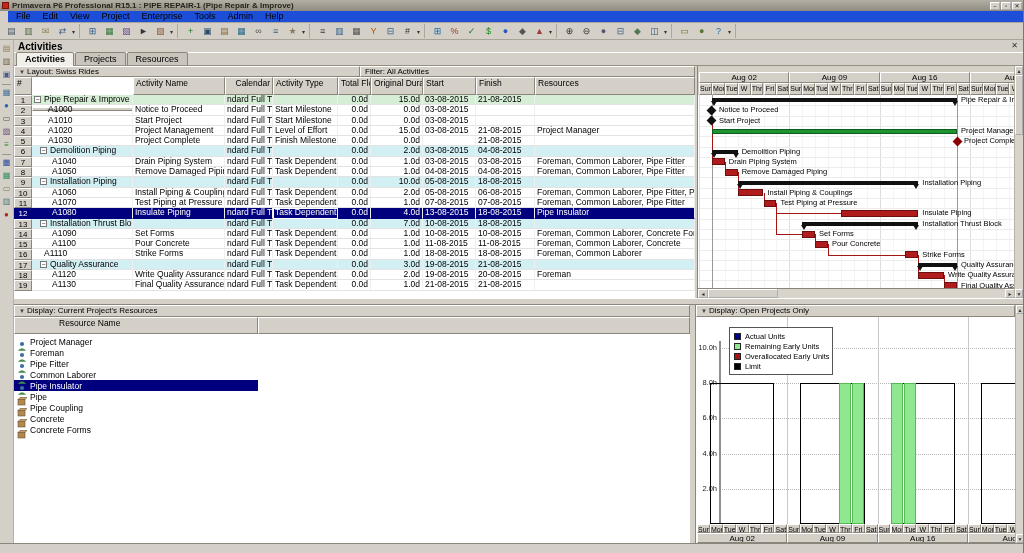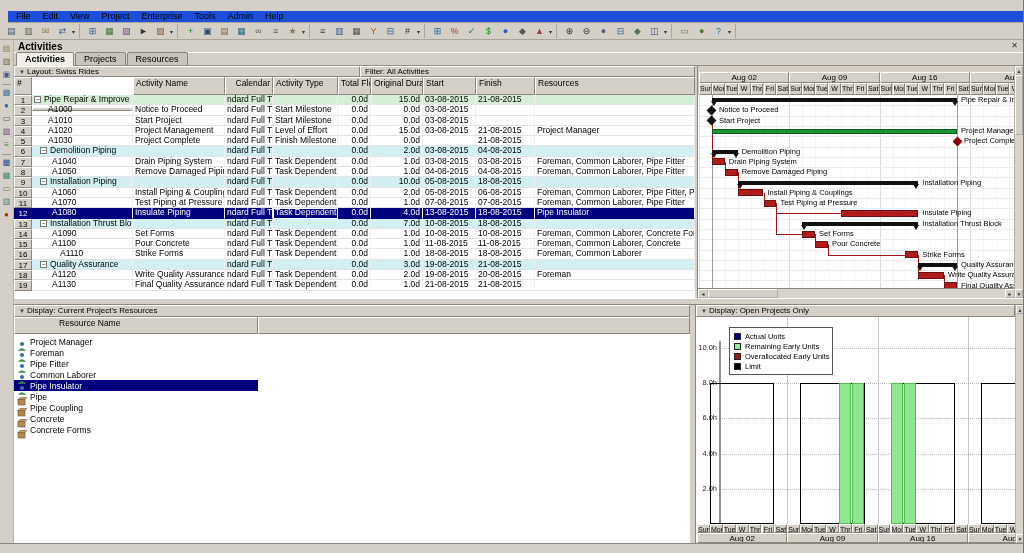--- a/index.html
+++ b/index.html
@@ -140,20 +140,29 @@
   .leglabel{font-size:7.5px;white-space:nowrap;}
   .profdays{position:absolute;left:0;top:207px;height:9px;width:400px;}
   .profweeks{position:absolute;left:0;top:216px;height:10px;width:400px;}
   .profaxiswrap{position:absolute;left:0;top:12px;width:319px;height:226px;}
 </style>
 </head>
 <body>
 
 <div id="app">
 
+  <div class="titlebar">
+    <div class="titleicon"></div>
+    <div class="titletext">Primavera P6 Professional R15.1 : PIPE REPAIR-1 (Pipe Repair &amp; Improve)</div>
+    <div class="winbtns" id="winbtns">
+        <div class="winbtn">−</div>
+        <div class="winbtn">▫</div>
+        <div class="winbtn">✕</div>
+      </div>
+  </div>
 
   <div class="menubar" id="menubar">
       <div class="menuitem">File</div>
       <div class="menuitem">Edit</div>
       <div class="menuitem">View</div>
       <div class="menuitem">Project</div>
       <div class="menuitem">Enterprise</div>
       <div class="menuitem">Tools</div>
       <div class="menuitem">Admin</div>
       <div class="menuitem">Help</div>
@@ -444,21 +453,21 @@
             <div class="tcell r" style="width: 48px;">ndard Full Time</div>
             <div class="tcell" style="width: 65px;">Task Dependent</div>
             <div class="tcell r" style="width: 33px;">0.0d</div>
             <div class="tcell r" style="width: 52px;">1.0d</div>
             <div class="tcell" style="width: 53px;">11-08-2015</div>
             <div class="tcell" style="width: 59px;">11-08-2015</div>
             <div class="tcell" style="width: 160px;">Foreman, Common Laborer, Concrete</div>
           </div>
           <div class="trow">
             <div class="tcell num" style="width: 18px;">16</div>
-            <div class="tcell" style="width: 101px; padding-left: 28px;">A1110</div>
+            <div class="tcell" style="width: 101px; padding-left: 12px;">A1110</div>
             <div class="tcell" style="width: 92px;">Strike Forms</div>
             <div class="tcell r" style="width: 48px;">ndard Full Time</div>
             <div class="tcell" style="width: 65px;">Task Dependent</div>
             <div class="tcell r" style="width: 33px;">0.0d</div>
             <div class="tcell r" style="width: 52px;">1.0d</div>
             <div class="tcell" style="width: 53px;">18-08-2015</div>
             <div class="tcell" style="width: 59px;">18-08-2015</div>
             <div class="tcell" style="width: 160px;">Foreman, Common Laborer</div>
           </div>
           <div class="trow rowg1">

